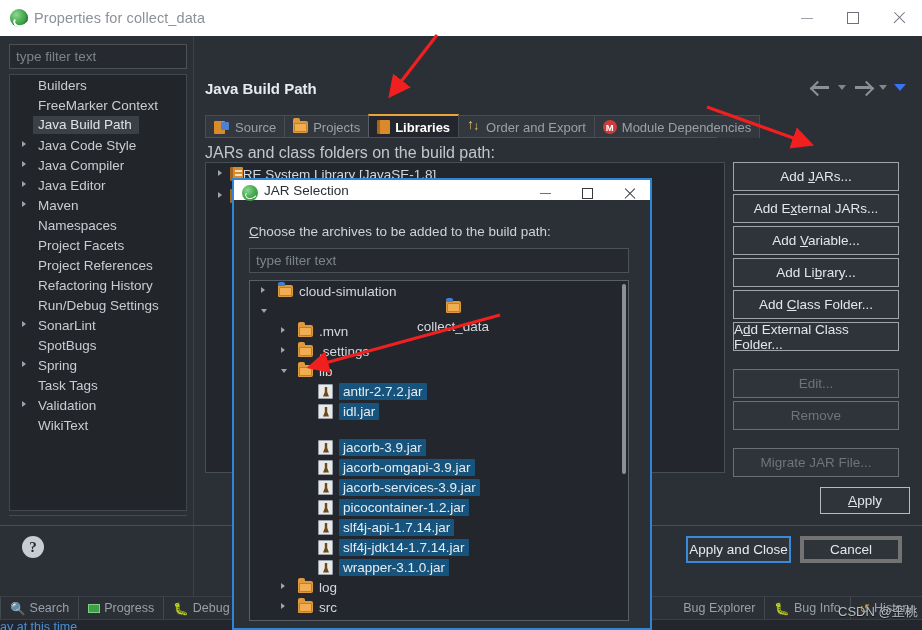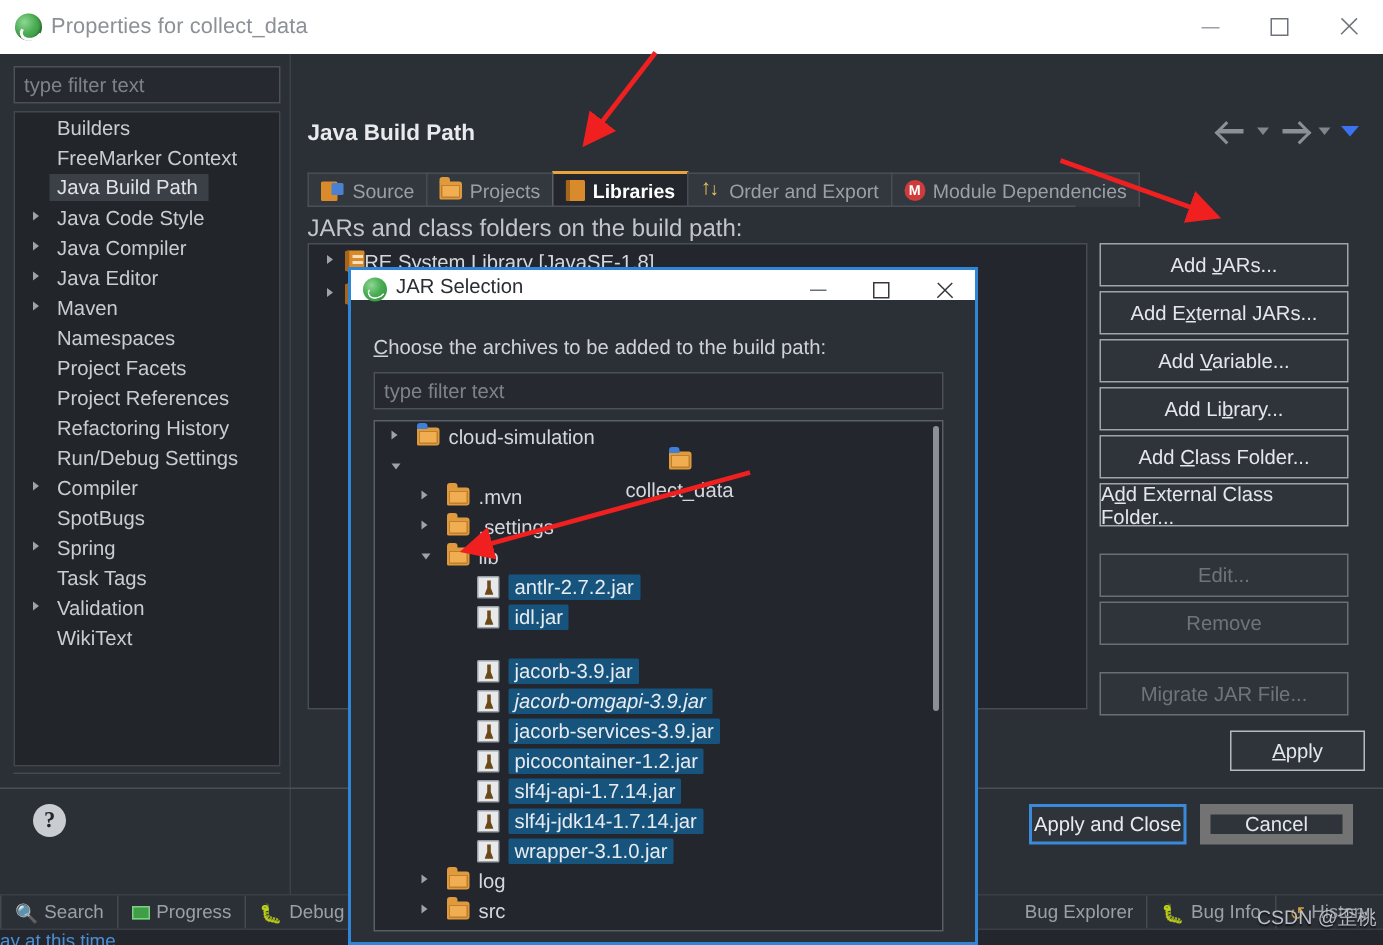--- a/index.html
+++ b/index.html
@@ -225,21 +225,21 @@
     font-size:13.5px; display:flex; align-items:center; justify-content:center;
   }
   .hsplit { position:absolute; left:0px; top:489px; width:922px; height:1px; background:#4a4f57; }
   .apply-close-btn {
     position:absolute; left:686px; top:500px; width:105px; height:27px;
     background:#2f343b; border:2px solid #3b8ad9; color:#e7eaee;
     font-size:13.5px; display:flex; align-items:center; justify-content:center;
   }
   .cancel-btn {
     position:absolute; left:800px; top:500px; width:102px; height:27px;
-    background:#2f343b; border:7px solid #737373; color:#e3e6ea;
+    background:#2f343b; border:4px solid #737373; color:#e3e6ea;
     font-size:13.5px; display:flex; align-items:center; justify-content:center;
   }
 
   
   .jar-dlg {
     position:absolute; left:232px; top:178px; width:420px; height:452px;
     background:#2b2f36; border:2px solid #2f86d6;
   }
   .jar-title {
     position:absolute; left:0; top:0; width:416px; height:20px;
@@ -393,21 +393,21 @@
             <span class="side-label">Project References</span>
           </div>
           <div class="side-item">
             <span class="side-label">Refactoring History</span>
           </div>
           <div class="side-item">
             <span class="side-label">Run/Debug Settings</span>
           </div>
           <div class="side-item">
             <span class="twisty"></span>
-            <span class="side-label">Compiler</span>
+            <span class="side-label">SonarLint</span>
           </div>
           <div class="side-item">
             <span class="side-label">SpotBugs</span>
           </div>
           <div class="side-item">
             <span class="twisty"></span>
             <span class="side-label">Spring</span>
           </div>
           <div class="side-item">
             <span class="side-label">Task Tags</span>
@@ -561,21 +561,21 @@
           <span class="jt-label sel">antlr-2.7.2.jar</span>
         </div>
         <div class="jt-row" style="padding-left: 68px;">
           <span class="ico-jar"></span>
           <span class="jt-label sel">idl.jar</span>
         </div>
         <div class="jt-row" style="padding-left: 68px; margin-top: 16px;">
           <span class="ico-jar"></span>
           <span class="jt-label sel">jacorb-3.9.jar</span>
         </div>
-        <div class="jt-row" style="padding-left: 68px; font-style: italic;">
+        <div class="jt-row" style="padding-left: 68px;">
           <span class="ico-jar"></span>
           <span class="jt-label sel">jacorb-omgapi-3.9.jar</span>
         </div>
         <div class="jt-row" style="padding-left: 68px;">
           <span class="ico-jar"></span>
           <span class="jt-label sel">jacorb-services-3.9.jar</span>
         </div>
         <div class="jt-row" style="padding-left: 68px; text-align: right;">
           <span class="ico-jar"></span>
           <span class="jt-label sel">picocontainer-1.2.jar</span>

